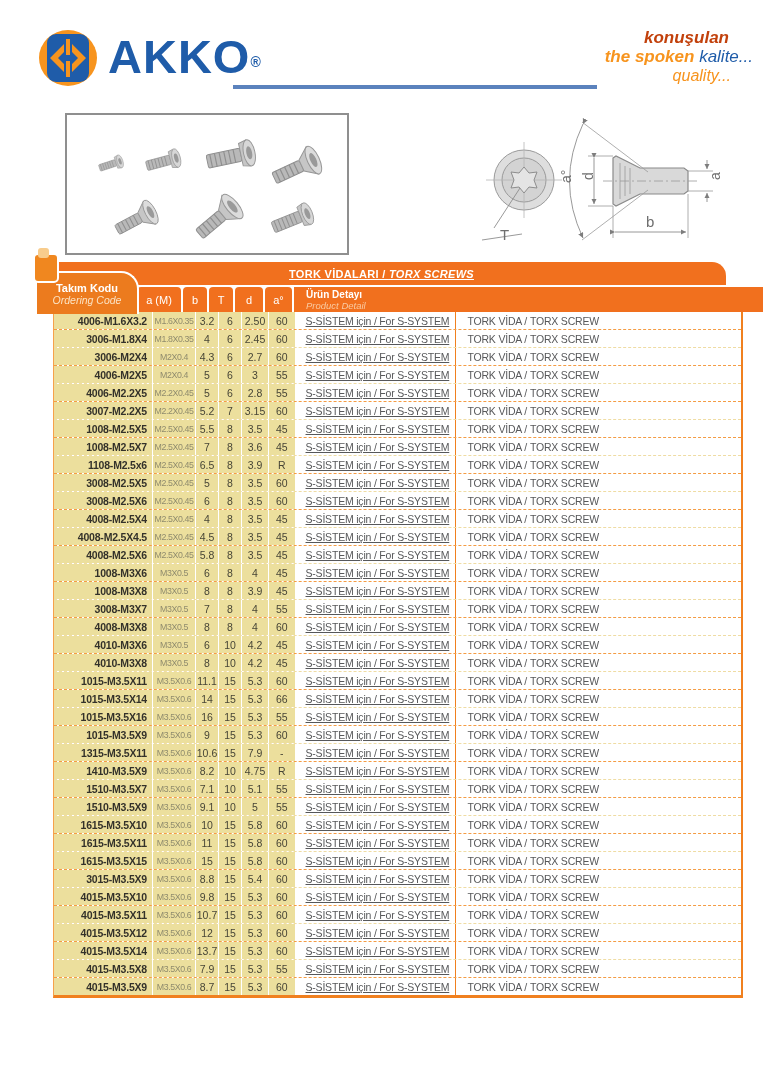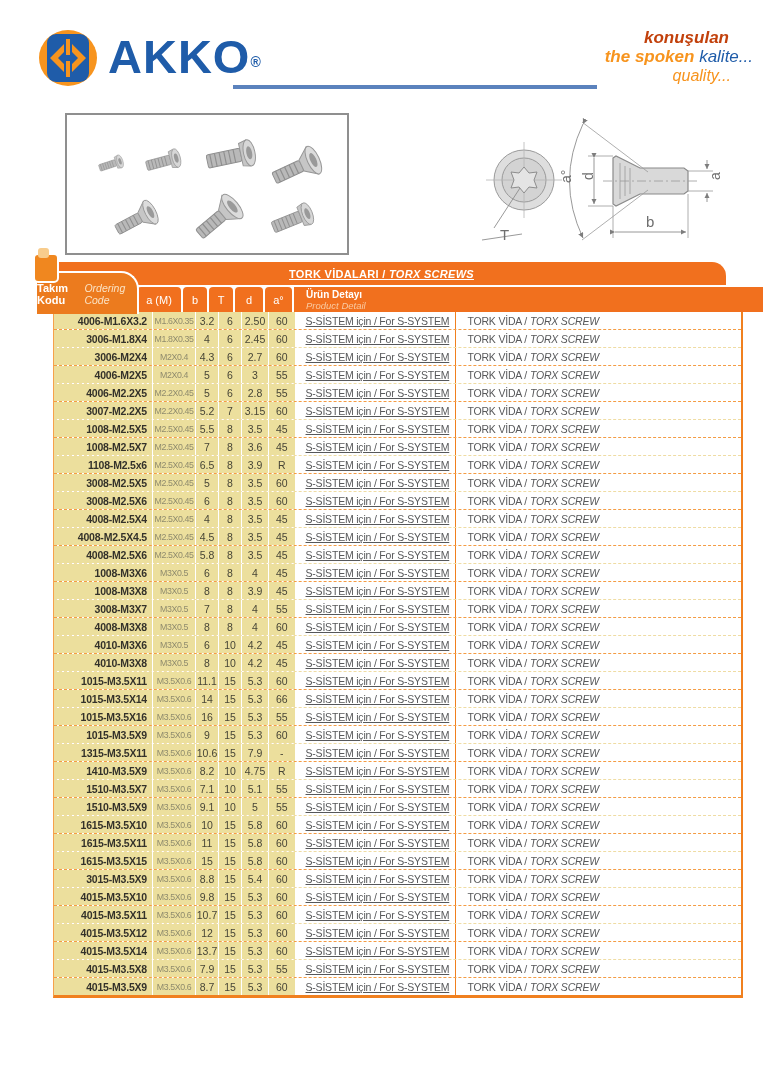--- a/index.html
+++ b/index.html
@@ -32,21 +32,21 @@
         border-radius:8px 14px 0 0;display:flex;align-items:center;justify-content:center;}
   .band-title{color:#fff;font-size:11px;font-weight:bold;letter-spacing:.3px;text-decoration:underline;}
   .band-title .it{font-style:italic;}
   .tab-icon{position:absolute;left:-4px;top:-9px;width:22px;height:26px;background:#F0871F;
             border:2px solid #fff;border-radius:5px;z-index:6;}
   .tab-icon .tab{position:absolute;left:3px;top:-7px;width:11px;height:10px;background:#F8CC8C;
             border-radius:3px;}
   .code-head{position:absolute;left:0;top:9px;width:100px;height:41px;background:#EC7B1E;
              border-top:2px solid #fff;border-right:2px solid #fff;
              border-radius:6px 18px 0 0;z-index:5;
-             display:flex;align-items:center;justify-content:center;}
+             display:flex;flex-direction:column;align-items:center;justify-content:center;}
   .code-head .tr{color:#fff;font-weight:bold;font-size:11px;line-height:12px;}
   .code-head .en{color:#FBE3C4;font-style:italic;font-size:10.5px;line-height:12px;}
   .colheads{position:absolute;left:100px;top:25px;width:660px;height:25px;display:flex;}
   .ch{background:#F1701E;border-radius:4px 4px 0 0;margin-right:2px;color:#fff;
       font-size:11px;display:flex;align-items:center;justify-content:center;}
   .ch.am{width:44px;} .ch.b{width:24px;} .ch.t{width:24px;} .ch.d{width:28px;} .ch.a{width:27px;}
   .ch.detail{flex:1;margin-right:0;border-radius:0;flex-direction:column;align-items:flex-start;
       justify-content:center;padding-left:12px;}
   .ch.detail .tr{font-size:10px;font-weight:bold;line-height:11px;}
   .ch.detail .en{font-size:9.5px;font-style:italic;color:#F9C9A0;line-height:11px;}
@@ -62,21 +62,21 @@
              font-size:10.5px;font-weight:bold;color:#33312a;letter-spacing:-0.2px;}
   .cell.am{width:43px;background:#ECDF9D;border-right:1.5px solid #fff;
            font-size:8.8px;color:#8F8B6D;letter-spacing:-0.4px;}
   .cell.num{background:#ECDF9D;border-right:1.5px solid #fff;font-size:10.5px;color:#474536;}
   .cell.b{width:23px;} .cell.t{width:23px;} .cell.d{width:27px;} .cell.a{width:26.5px;}
   .cell.detail1{width:160px;background:#fff;border-right:1.5px solid #F0801F;
                 justify-content:flex-start;padding-left:10px;
                 font-size:10.5px;color:#57585A;letter-spacing:-0.2px;text-decoration:underline;}
   .cell.detail2{flex:1;background:#fff;justify-content:flex-start;padding-left:12px;
                 font-size:10.5px;color:#57585A;letter-spacing:-0.2px;}
-  .cell.detail2 .it{font-style:italic;margin-left:3px;}
+  .cell.detail2 .it{margin-left:3px;}
 </style>
 </head>
 <body>
 
 <div class="abs logo-wrap">
   <svg width="64" height="62" viewBox="0 0 64 62">
     <ellipse cx="30" cy="31" rx="29" ry="28" fill="#F7941E"></ellipse>
     <rect x="9" y="7" width="42" height="48" rx="9" fill="#1F5CA9"></rect>
     <polygon points="26,17 12,31 26,45 26,37 20,31 26,25" fill="#F7941E"></polygon>
     <polygon points="34,17 48,31 34,45 34,37 40,31 34,25" fill="#F7941E"></polygon>

